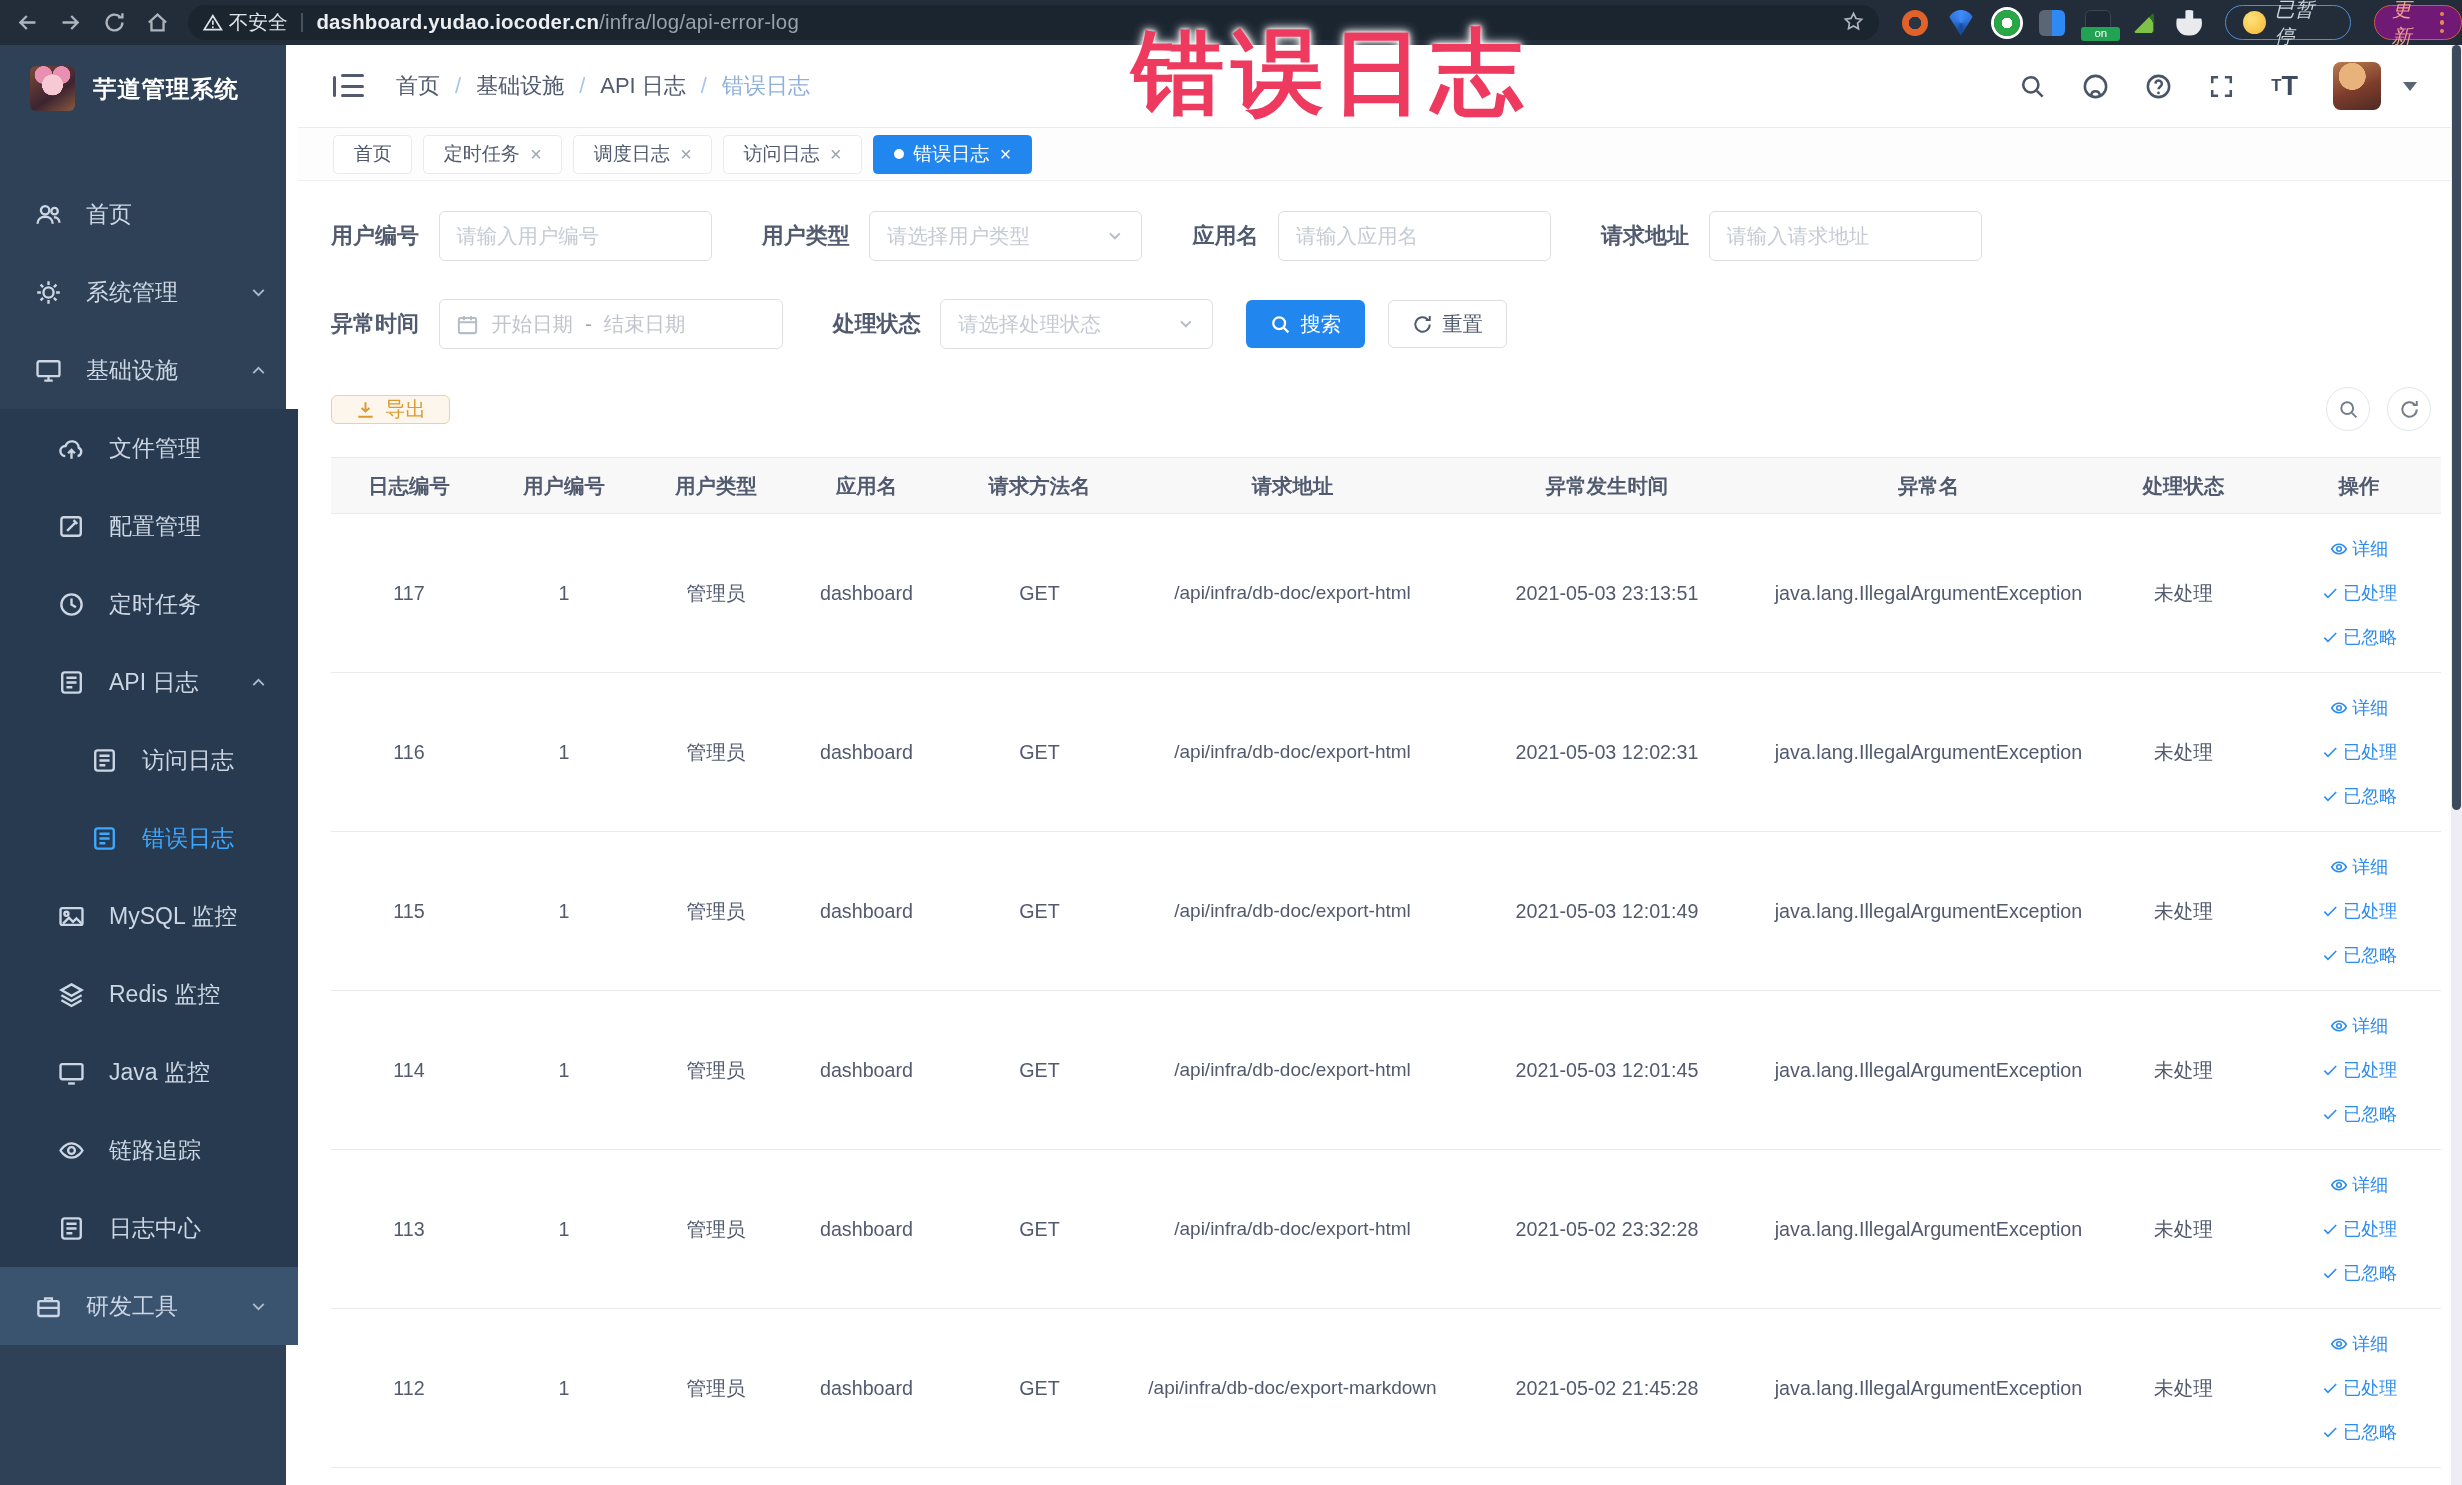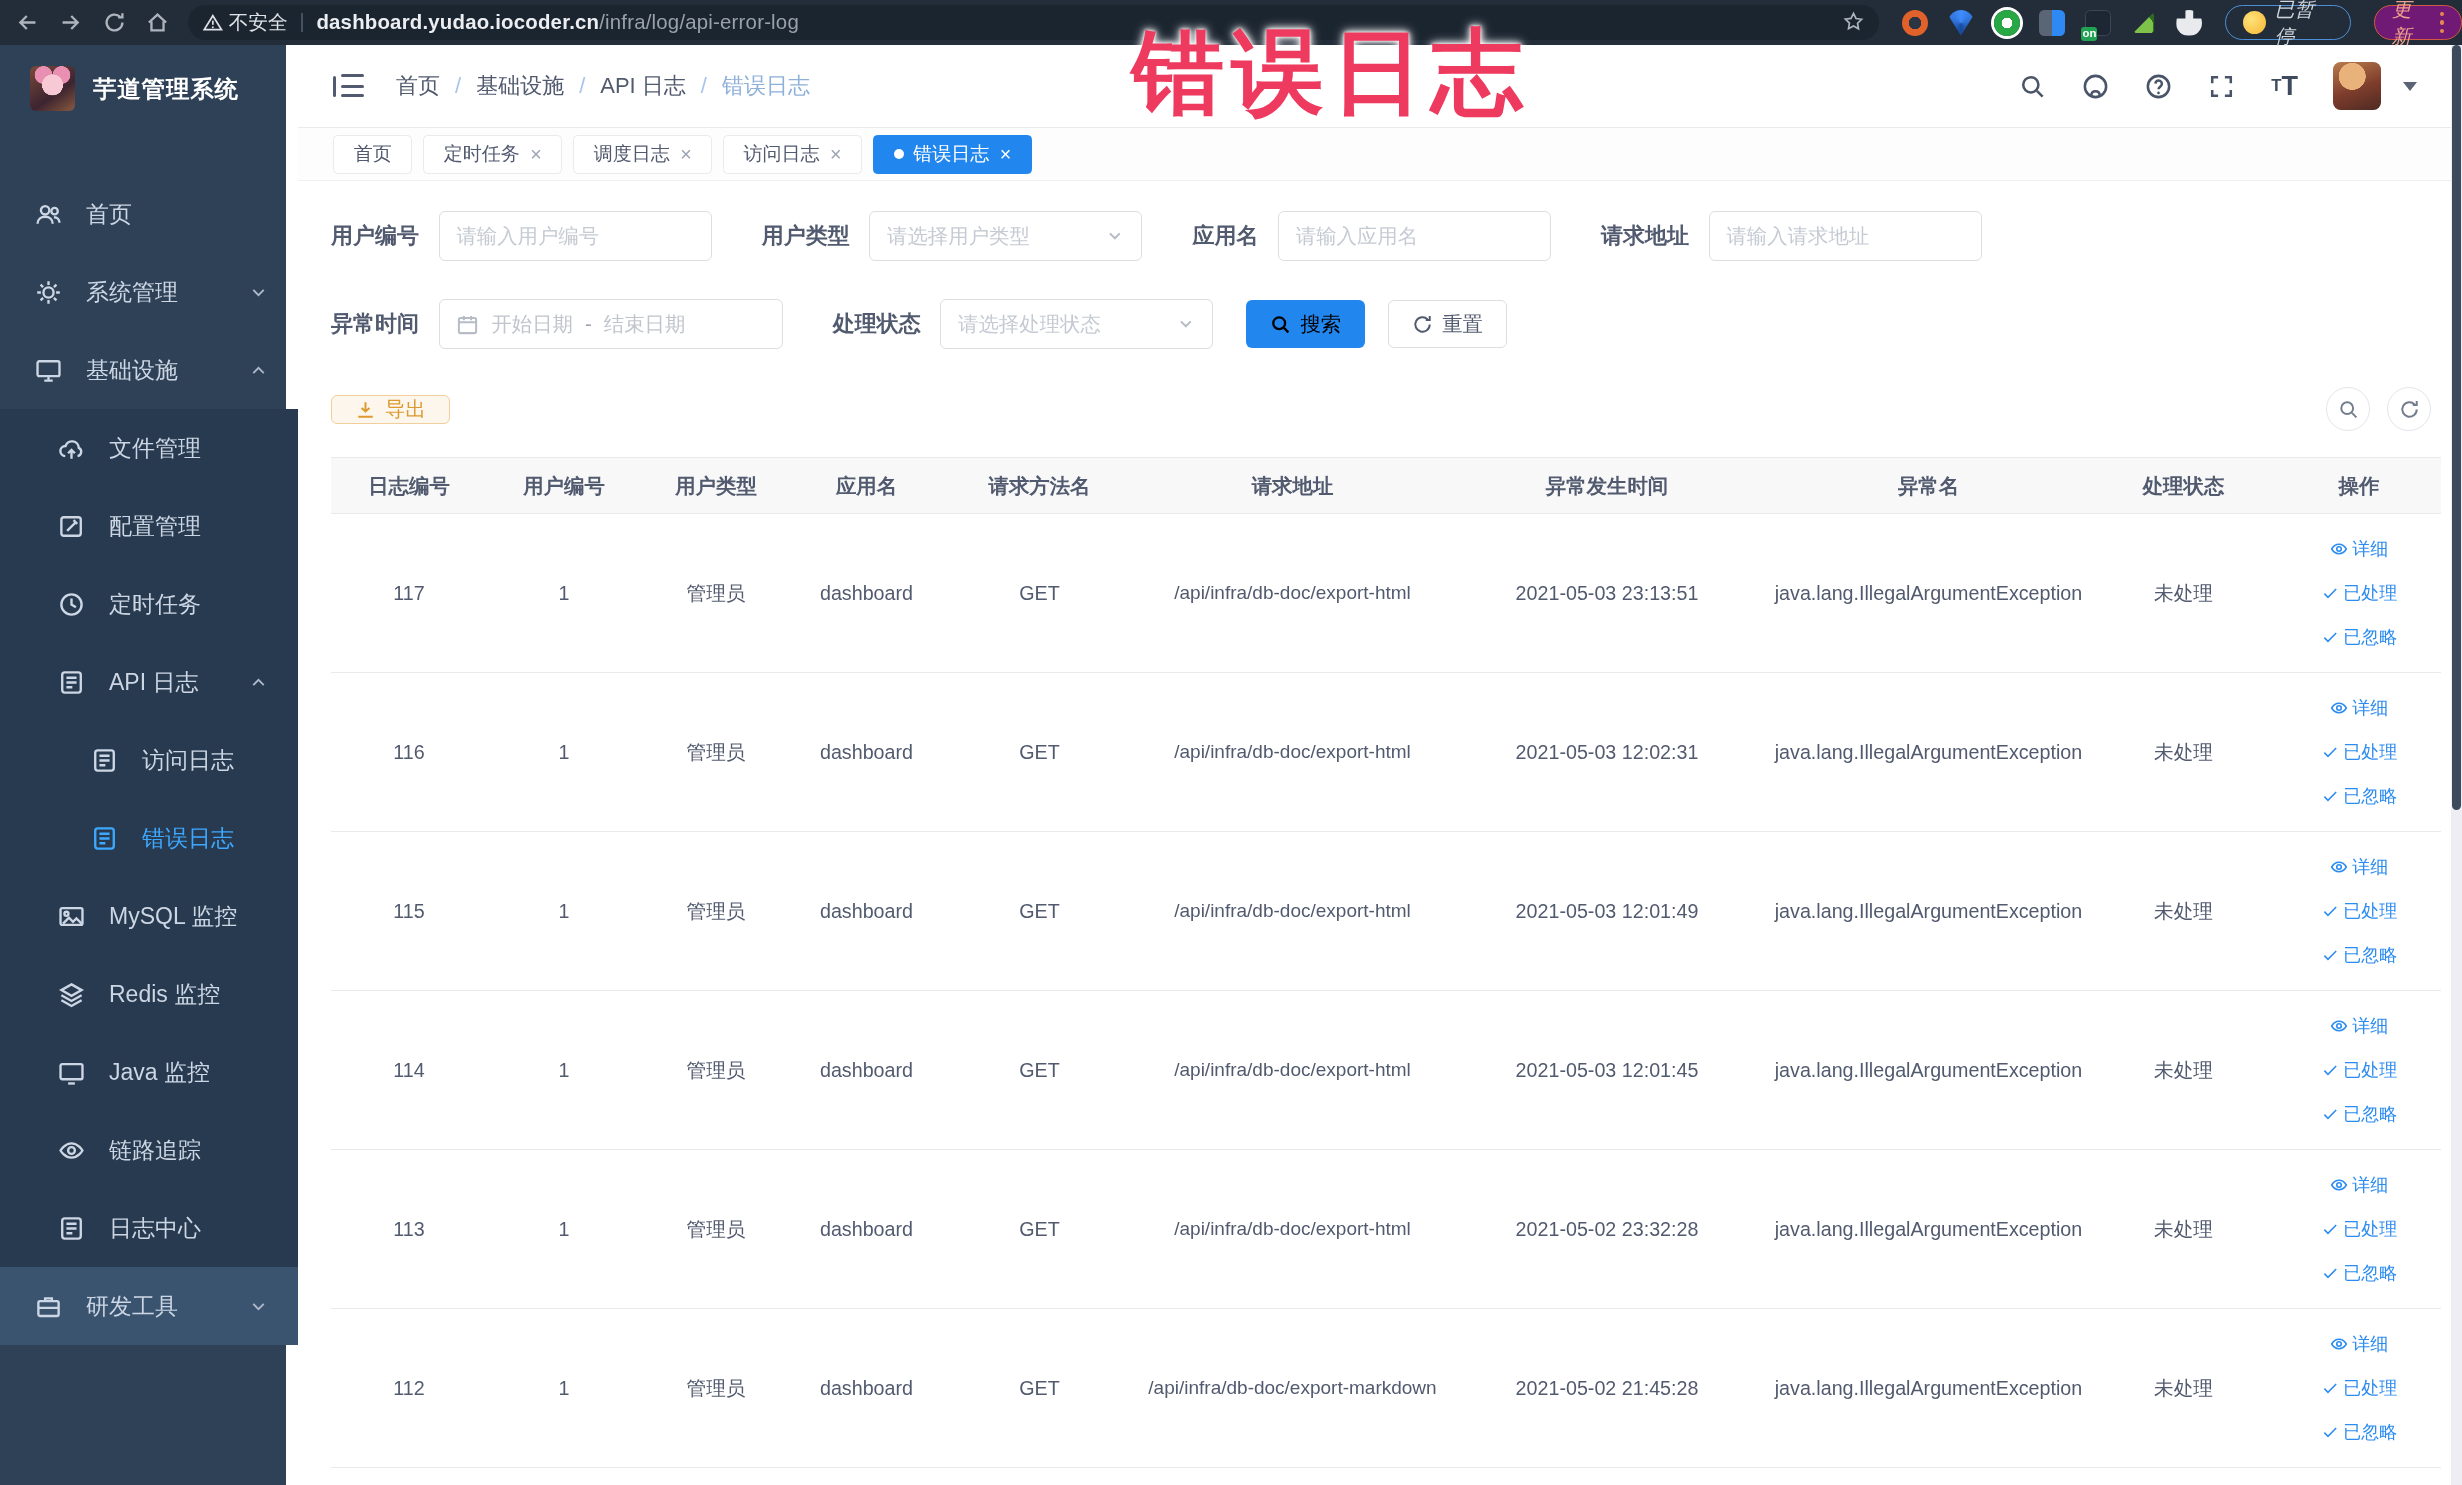--- a/index.html
+++ b/index.html
@@ -21,21 +21,21 @@
   .url-divider { width:1.5px; height:19.7px; background:#46515e; margin:0 13.6px; }
   .url-text { font-size:20.4px; letter-spacing:0.2px; }
   .url-host { color:#eceef1; font-weight:bold; }
   .url-path { color:#99a1ab; }
   .url-star { margin-left:auto; color:#aeb4bc; }
   .url-star svg { width:21px; height:21px; }
   .ext-row { display:flex; align-items:center; gap:19.7px; margin-left:23px; }
   .ext { width:26px; height:26px; border-radius:50%; position:relative; }
   .ext.sq { border-radius:5.3px; }
   .ext .onbadge { position:absolute; left:-4.5px; bottom:-6px; background:#21a353; color:#fff;
-    font-size:11.4px; line-height:13.6px; padding:0 1px; border-radius:3px; font-weight:bold; }
+    font-size:11.4px; line-height:13.6px; padding:0 13px; border-radius:3px; font-weight:normal; }
   .pill { display:flex; align-items:center; gap:9px; height:35px; border-radius:17.4px;
     padding:0 16.7px; margin-left:23px; font-size:19.7px;font-style:italic; }
   .pill.paused { border:1.5px solid #4d8fd6; color:#cfd6dd; }
   .pill .face { width:23px; height:23px; border-radius:50%;
     background:radial-gradient(circle at 35% 35%, #ffe27a, #f5b733); }
   .pill.update { border:1.5px solid #cf5a41; background:#701a75; color:#f0a08e; }
   .kebab { display:flex; flex-direction:column; gap:3.8px; }
   .kebab i { width:4.5px; height:4.5px; border-radius:50%; background:#e8874f; }
 
   
@@ -113,21 +113,21 @@
   .fgap { width:50px; }
   .sel { justify-content:space-between; cursor:pointer; }
   .sel .ph { color:#c5cad3; }
   .sel svg { width:19.7px; height:19.7px; color:#b6bcc6; }
   .daterange { gap:12px; cursor:pointer; }
   .daterange svg { width:23px; height:23px; color:#b6bcc6; flex:0 0 auto; }
   .daterange .dsep { color:#9aa3b0; }
   .btn { height:48px; border-radius:6px; display:inline-flex; align-items:center; gap:9px;
     padding:0 23px; font-size:20.4px; cursor:pointer; border:1.5px solid transparent; }
   .btn svg { width:21px; height:21px; }
-  .btn.primary { background:#2186ee; color:#000000; }
+  .btn.primary { background:#2186ee; color:#ffffff; }
   .btn.plain { background:#fff; border-color:#dcdee2; color:#515a6e; }
   .btn.warn { background:#fdf6ec; border-color:#f0cf9a; color:#dd9a2f; height:29px; }
 
   .toolbar { display:flex; align-items:center; margin-bottom:26px; }
   .tool-right { margin-left:auto; display:flex; gap:16.7px; }
   .circbtn { width:44px; height:44px; border-radius:50%; border:1.5px solid #e2e5ea; color:#737c8c;
     display:flex; align-items:center; justify-content:center; cursor:pointer; background:#fff; }
   .circbtn svg { width:21px; height:21px; }
 
   

